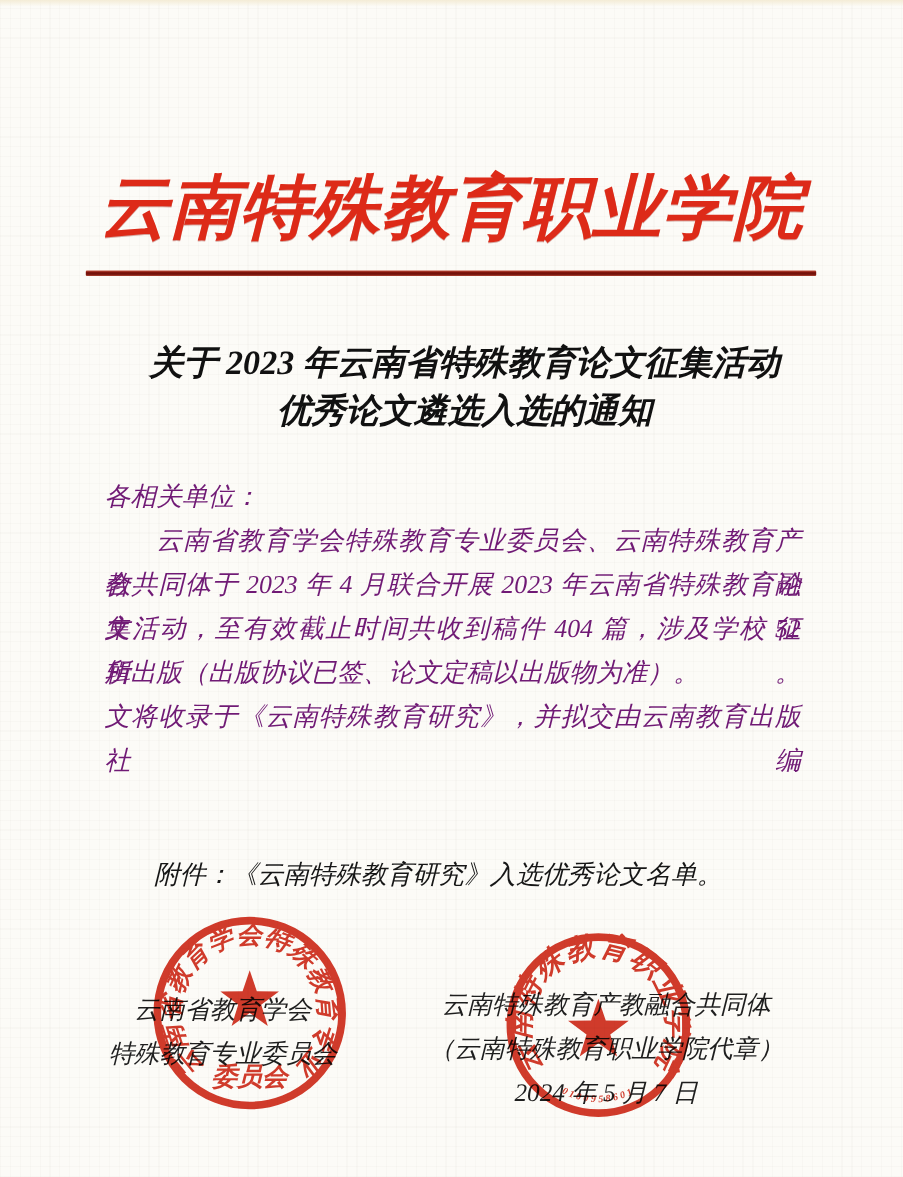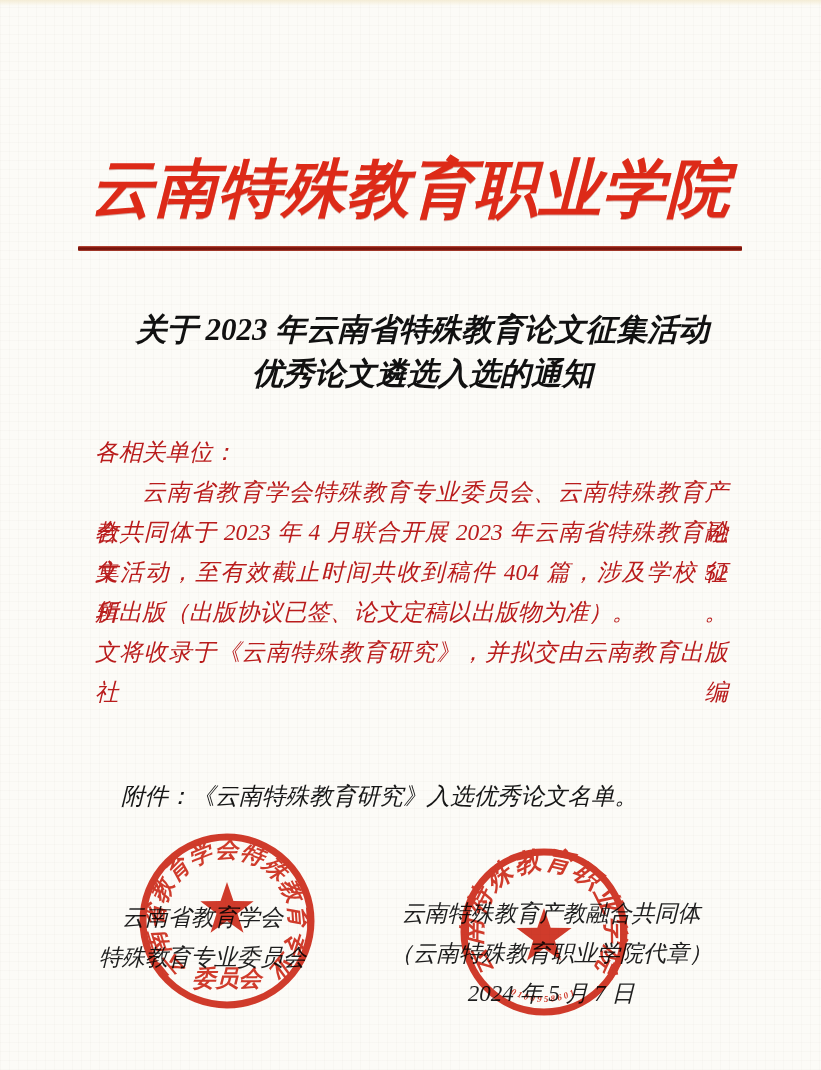--- a/index.html
+++ b/index.html
@@ -43,27 +43,27 @@
   .doc-title{
     position:absolute;top:308px;left:12px;width:821px;
     text-align:center;
     font-size:31px;font-weight:700;
     line-height:44px;
     color:#111;
   }
   .body-block{
     position:absolute;top:432px;left:95px;width:633px;
     font-size:23.5px;line-height:40px;
-    color:#b91c1c;
+    color:#701a75;
   }
   .body-block .line{height:40px;white-space:nowrap;}
   .body-block .line.fill{white-space:normal;text-align:justify;text-align-last:justify;}
   .body-block .line.indent{text-indent:47px;}
   .attachment{
-    position:absolute;top:776px;left:83px;width:633px;
+    position:absolute;top:776px;left:102px;width:633px;
     font-size:23.5px;line-height:40px;
     text-indent:38px;color:#161616;white-space:nowrap;
   }
   .sig-left{
     position:absolute;top:898px;left:85px;width:235px;
     font-size:23px;line-height:40px;text-align:center;color:#1e1e1e;
     z-index:2;
   }
   .sig-right{
     position:absolute;top:894px;left:390px;width:322px;

